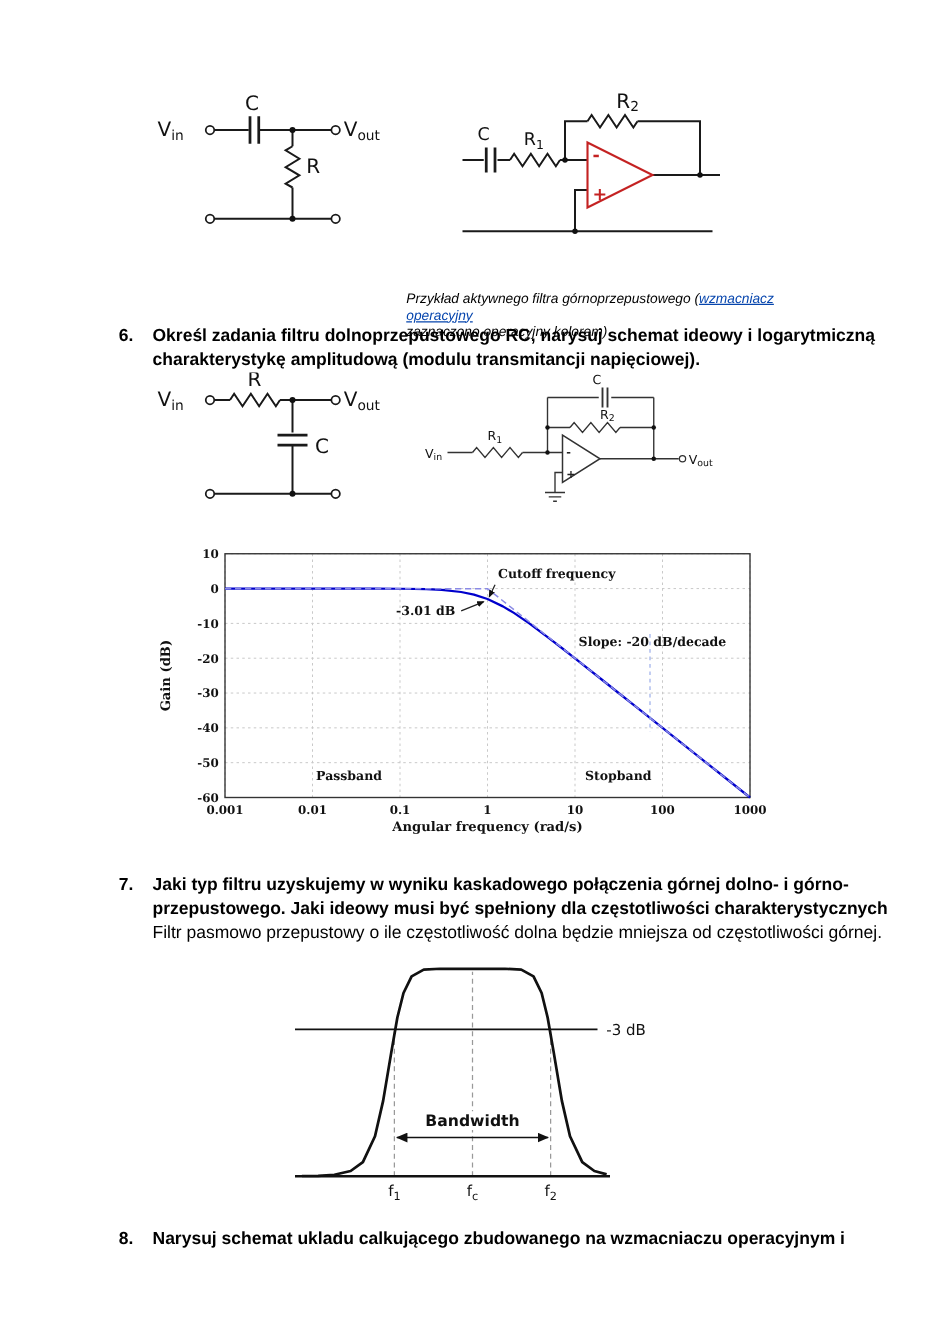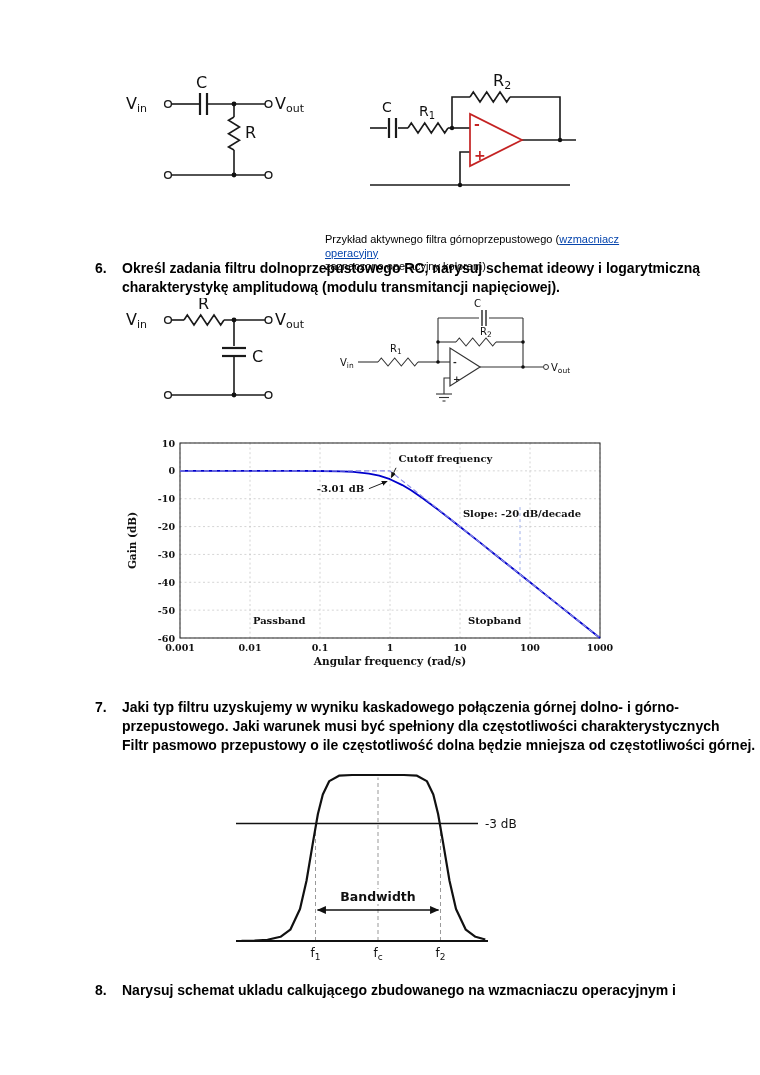--- a/index.html
+++ b/index.html
@@ -4,24 +4,24 @@
 <style>
   html,body{margin:0;padding:0;background:#fff;}
   body{width:760px;height:1075px;position:relative;font-family:"Liberation Sans",sans-serif;color:#000;}
   .page{position:absolute;inset:0;background:#ffffff;overflow:hidden;}
   .abs{position:absolute;}
 
   
   .q{display:flex;font-weight:700;font-size:14px;line-height:19px;color:#000;}
   .qnum{width:27px;flex:none;}
   .qline{white-space:nowrap;}
-  .qline.normal{font-weight:700;}
-
-  
-  .caption{font-size:11px;line-height:13.5px;color:#000;}
+  .qline.normal{font-weight:400;}
+
+  
+  .caption{font-size:11px;line-height:13.5px;color:#000;font-style:italic;}
   .caption a{color:var(--link-blue,#0645ad);text-decoration:underline;cursor:pointer;}
 
   
   .wire{stroke:#1a1a1a;stroke-width:1.6;fill:none;}
   .wire-sm{stroke:#333;stroke-width:1.1;fill:none;}
   .plate{stroke:#1a1a1a;stroke-width:2.2;}
   .plate-sm{stroke:#333;stroke-width:1.5;}
   .term{fill:#fff;stroke:#1a1a1a;stroke-width:1.4;}
   .term-sm{fill:#fff;stroke:#333;stroke-width:1;}
   .dot{fill:#111;}
@@ -236,21 +236,21 @@
         <text x="340.8974879610758" y="79.82142857142857" class="bann" text-anchor="start">Slope: -20 dB/decade</text>
         <text x="130.89748796107574" y="187.07142857142858" class="bann" text-anchor="start">Passband</text>
         <text x="345.9760346614786" y="187.07142857142858" class="bann" text-anchor="start">Stopband</text>
       </g>
   </svg>
 
   <div class="abs q" style="left:95px;top:698px;width:630px">
     <div class="qnum">7.</div>
     <div class="qtext">
       <div class="qline">Jaki typ filtru uzyskujemy w wyniku kaskadowego połączenia górnej dolno- i górno-</div>
-      <div class="qline">przepustowego. Jaki warunek musi być spełniony dla częstotliwości charakterystycznych</div>
+      <div class="qline">przepustowego. Jaki ideowy musi być spełniony dla częstotliwości charakterystycznych</div>
       <div class="qline normal">Filtr pasmowo przepustowy o ile częstotliwość dolna będzie mniejsza od częstotliwości górnej.</div>
     </div>
   </div>
 
   <svg id="band-svg" class="abs" style="left:232px;top:765px" width="310" height="205" viewBox="0 0 310 205">
     <defs>
       <marker id="arr-r" markerWidth="8" markerHeight="8" refX="6.5" refY="3" orient="auto">
         <path d="M0,0 L7,3 L0,6 z" fill="#111"></path>
       </marker>
       <marker id="arr-l" markerWidth="8" markerHeight="8" refX="0.5" refY="3" orient="auto">

